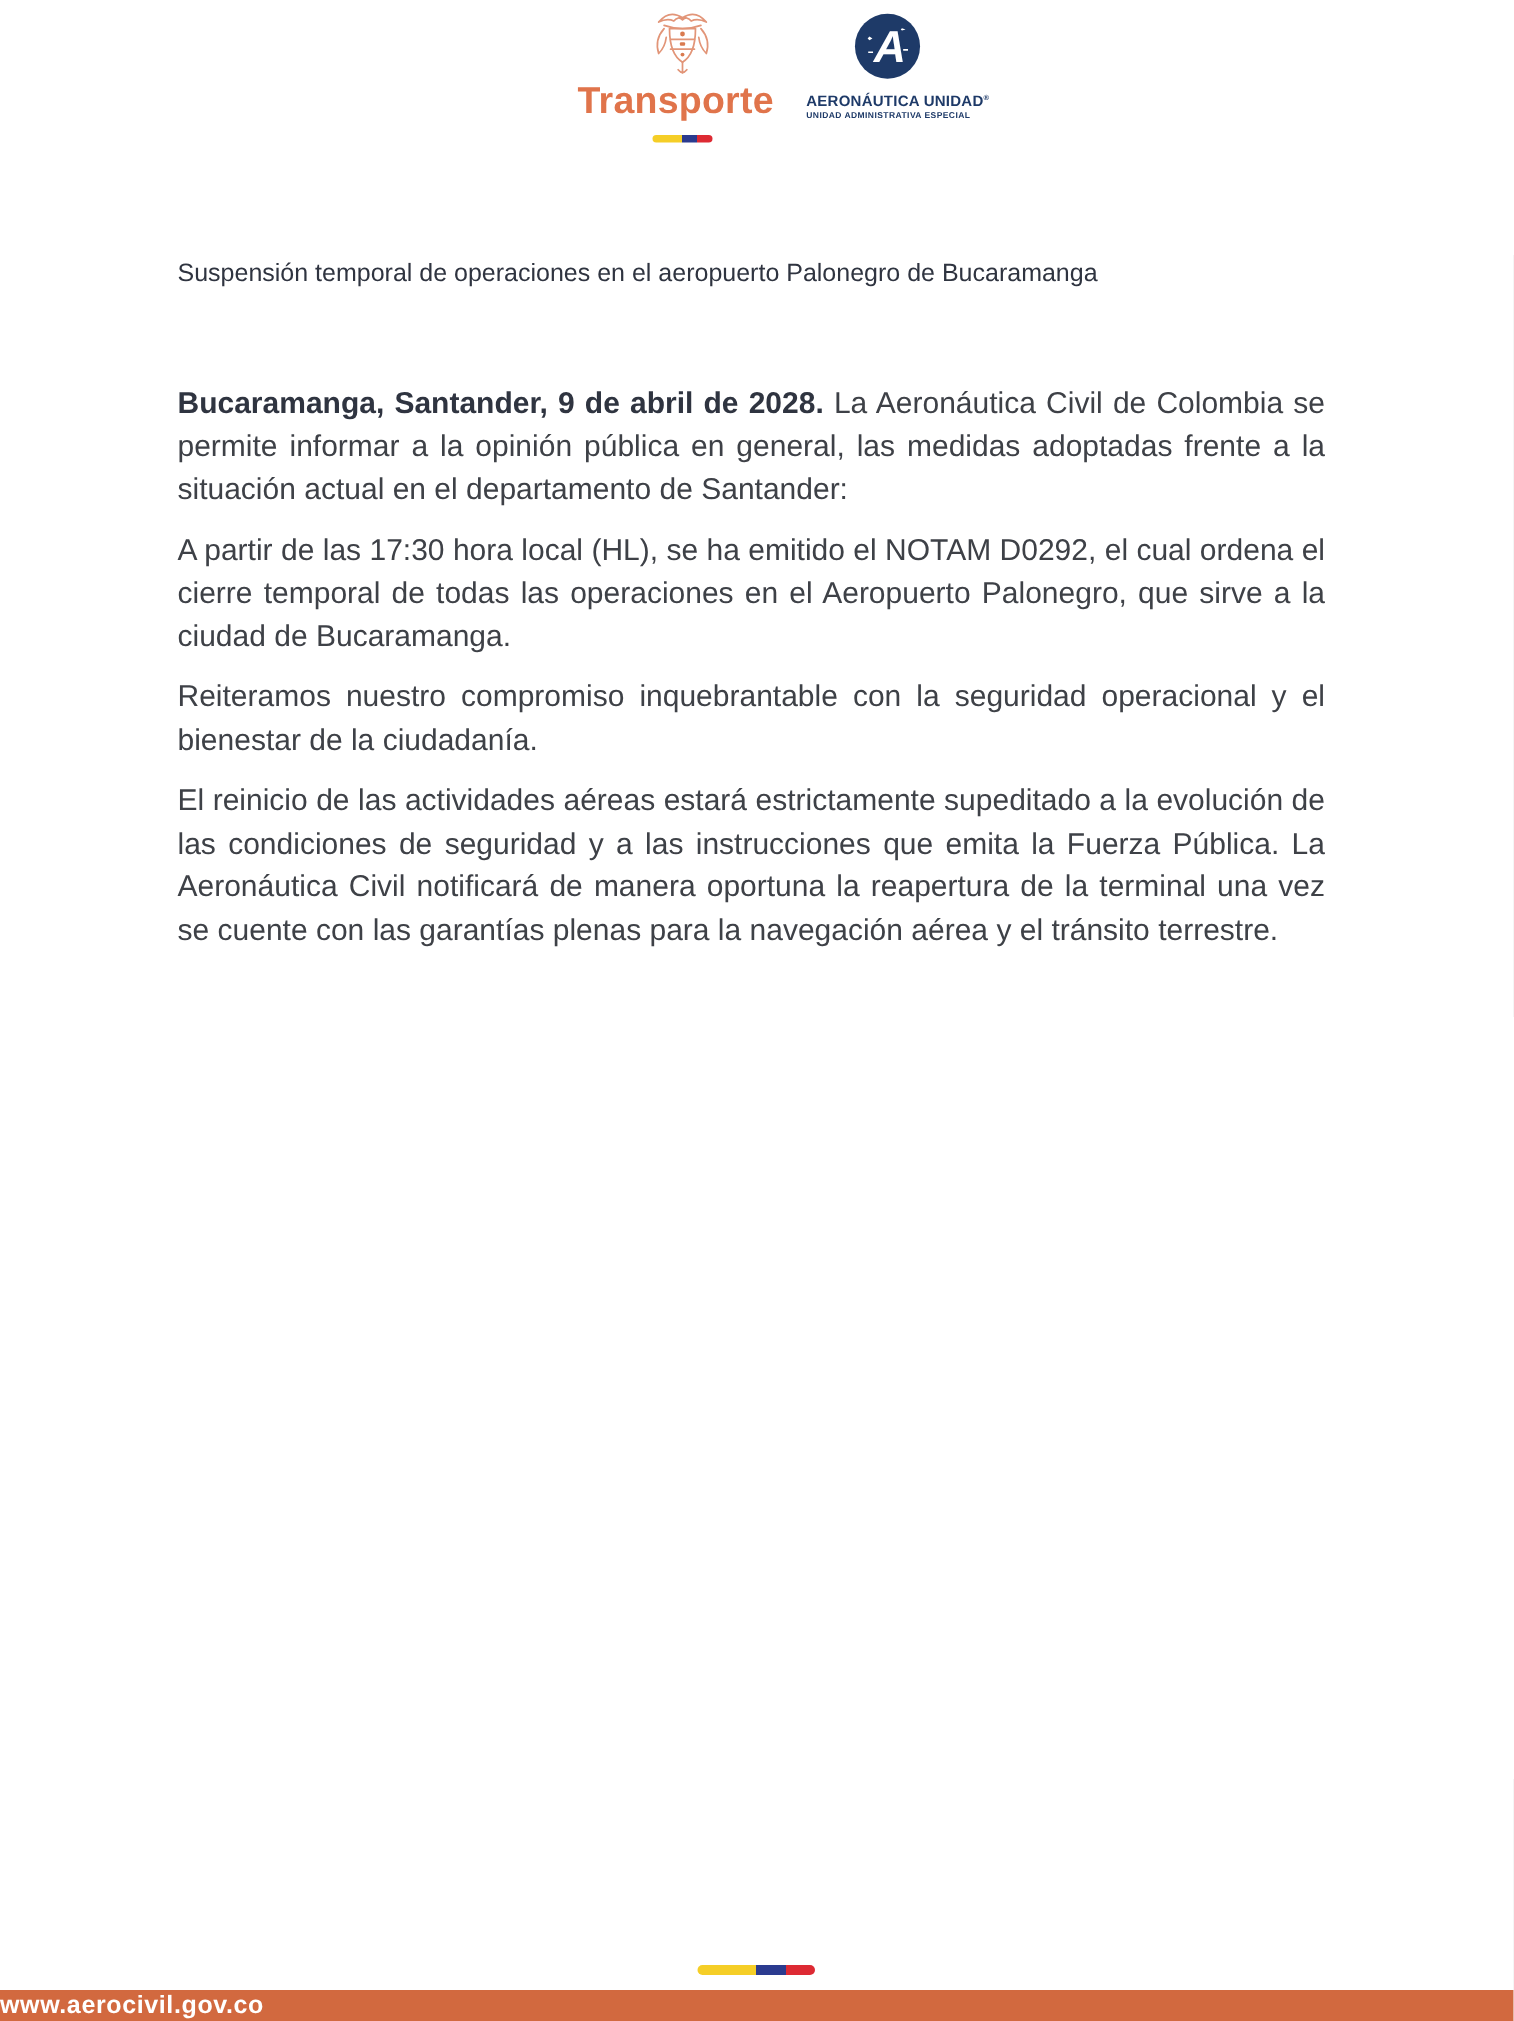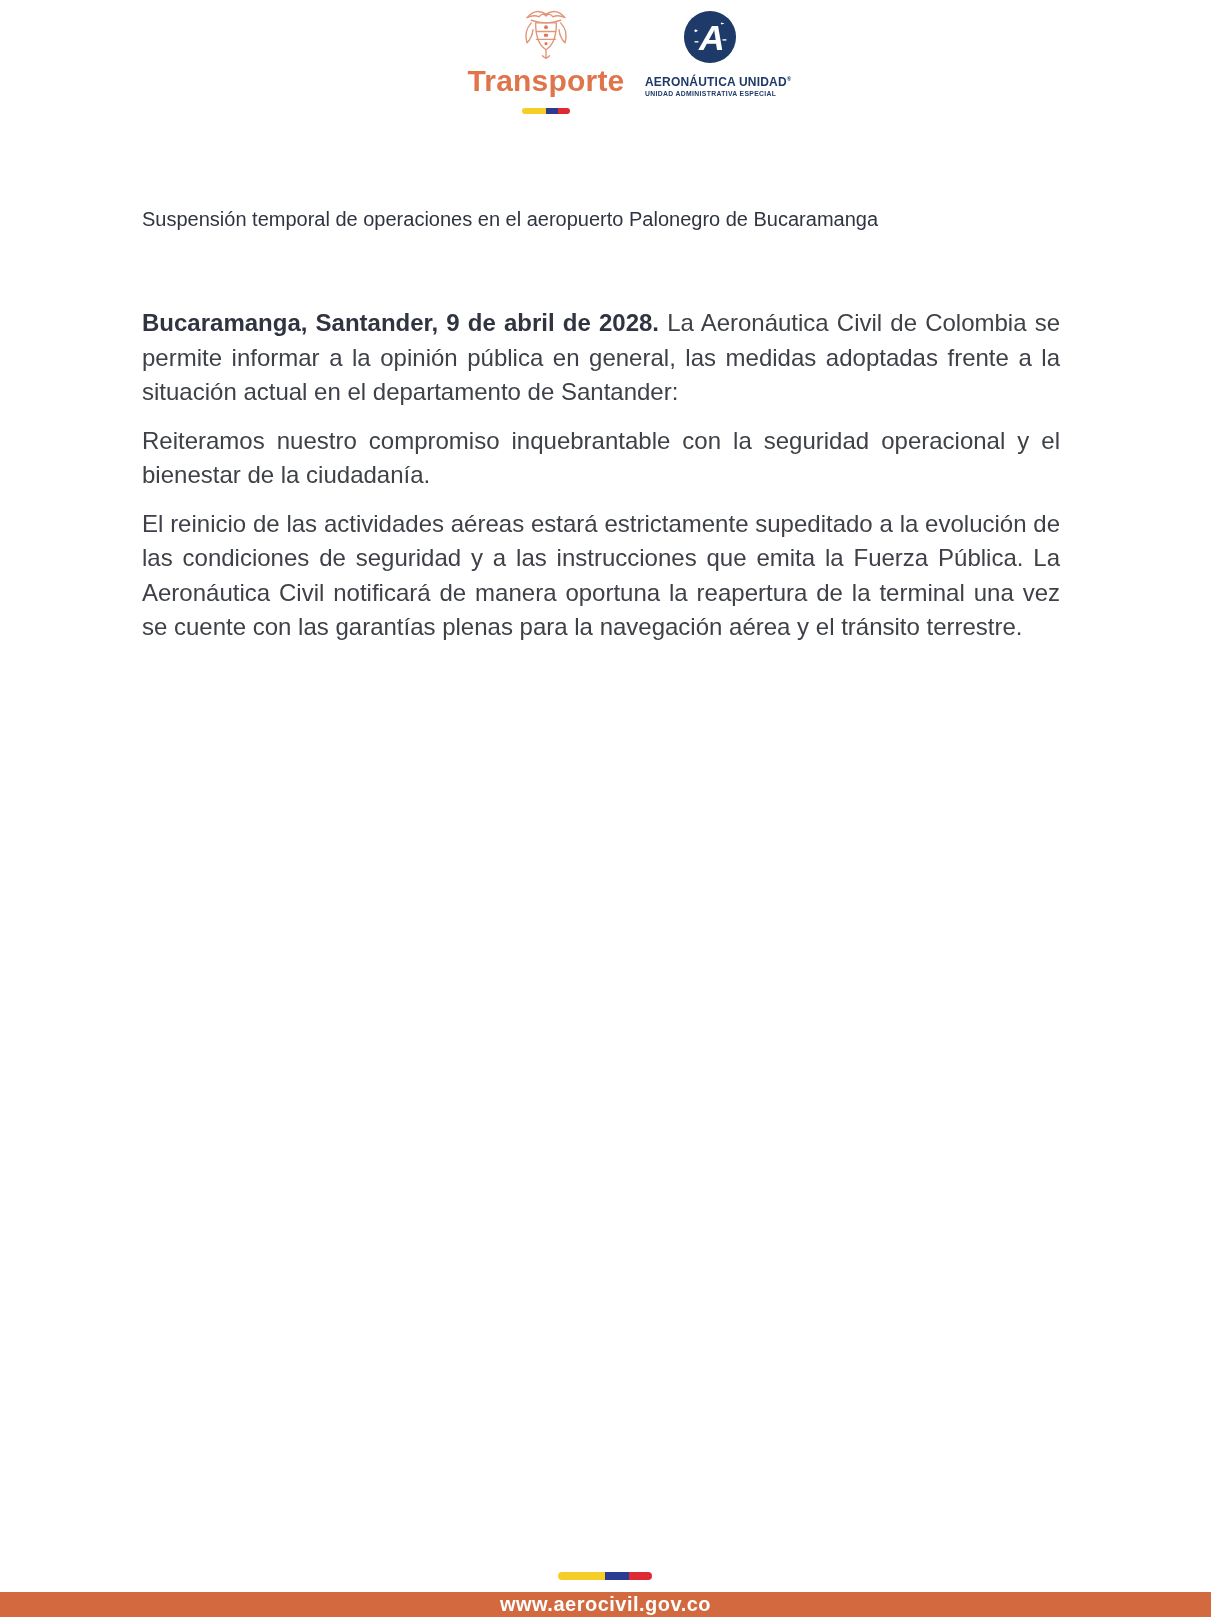--- a/index.html
+++ b/index.html
@@ -9,21 +9,21 @@
     height: 1617px;
     margin: 0 auto;
     background: #ffffff;
     font-family: "Liberation Sans", sans-serif;
     overflow: hidden;
   }
 
   
   .logo-transporte {
     position: absolute; left: 462px; top: 6px; width: 168px;
-    text-align: center;
+    text-align: left;
   }
   .crest { display:block; margin: 0 auto; }
   .transporte-word {
     margin-top: 2px;
     font-size: 30px; font-weight: bold; line-height: 1;
     color: var(--accent-orange, #E0744B);
     letter-spacing: 0.2px;
   }
   .mini-flag {
     width: 48px; height: 6px; border-radius: 3px;
@@ -79,21 +79,20 @@
     position: absolute; left: 558px; top: 1572px;
     width: 94px; height: 8px; border-radius: 4px;
     background: linear-gradient(to right,
       var(--flag-yellow,#F5CE27) 0 50%,
       var(--flag-blue,#2B3B8F) 50% 75%,
       var(--flag-red,#DD2A33) 75% 100%);
   }
   .footer-bar {
     position: absolute; left: 0; right: 0; top: 1592px; height: 25px;
     background: var(--footer-orange, #D2693F);
-    text-align: center;
   }
   .footer-bar .site {
     display: inline-block;
     font-size: 20px; font-weight: bold; line-height: 25px;
     color: var(--footer-text, #FFFFFF);
     letter-spacing: 0.5px;
     cursor: pointer;
   }
 </style>
 </head>
@@ -139,20 +138,21 @@
       <div class="aero-sub">UNIDAD ADMINISTRATIVA ESPECIAL</div>
     </div>
 
   </header>
 
   <main class="doc-body">
     <h1 class="doc-title">Suspensión temporal de operaciones en el aeropuerto Palonegro de Bucaramanga</h1>
 
     <p><strong>Bucaramanga, Santander, 9 de abril de 2028.</strong><span> La Aeronáutica Civil de Colombia se permite informar a la opinión pública en general, las medidas adoptadas frente a la situación actual en el departamento de Santander:</span></p>
 
+    <p><span>A partir de las 17:30 hora local (HL), se ha emitido el NOTAM D0292, el cual ordena el cierre temporal de todas las operaciones en el Aeropuerto Palonegro, que sirve a la ciudad de Bucaramanga.</span></p>
 
     <p><span>Reiteramos nuestro compromiso inquebrantable con la seguridad operacional y el bienestar de la ciudadanía.</span></p>
 
     <p><span>El reinicio de las actividades aéreas estará estrictamente supeditado a la evolución de las condiciones de seguridad y a las instrucciones que emita la Fuerza Pública. La Aeronáutica Civil notificará de manera oportuna la reapertura de la terminal una vez se cuente con las garantías plenas para la navegación aérea y el tránsito terrestre.</span></p>
 
   </main>
 
   <footer>
     <div class="footer-flag"></div>
     <div class="footer-bar">

